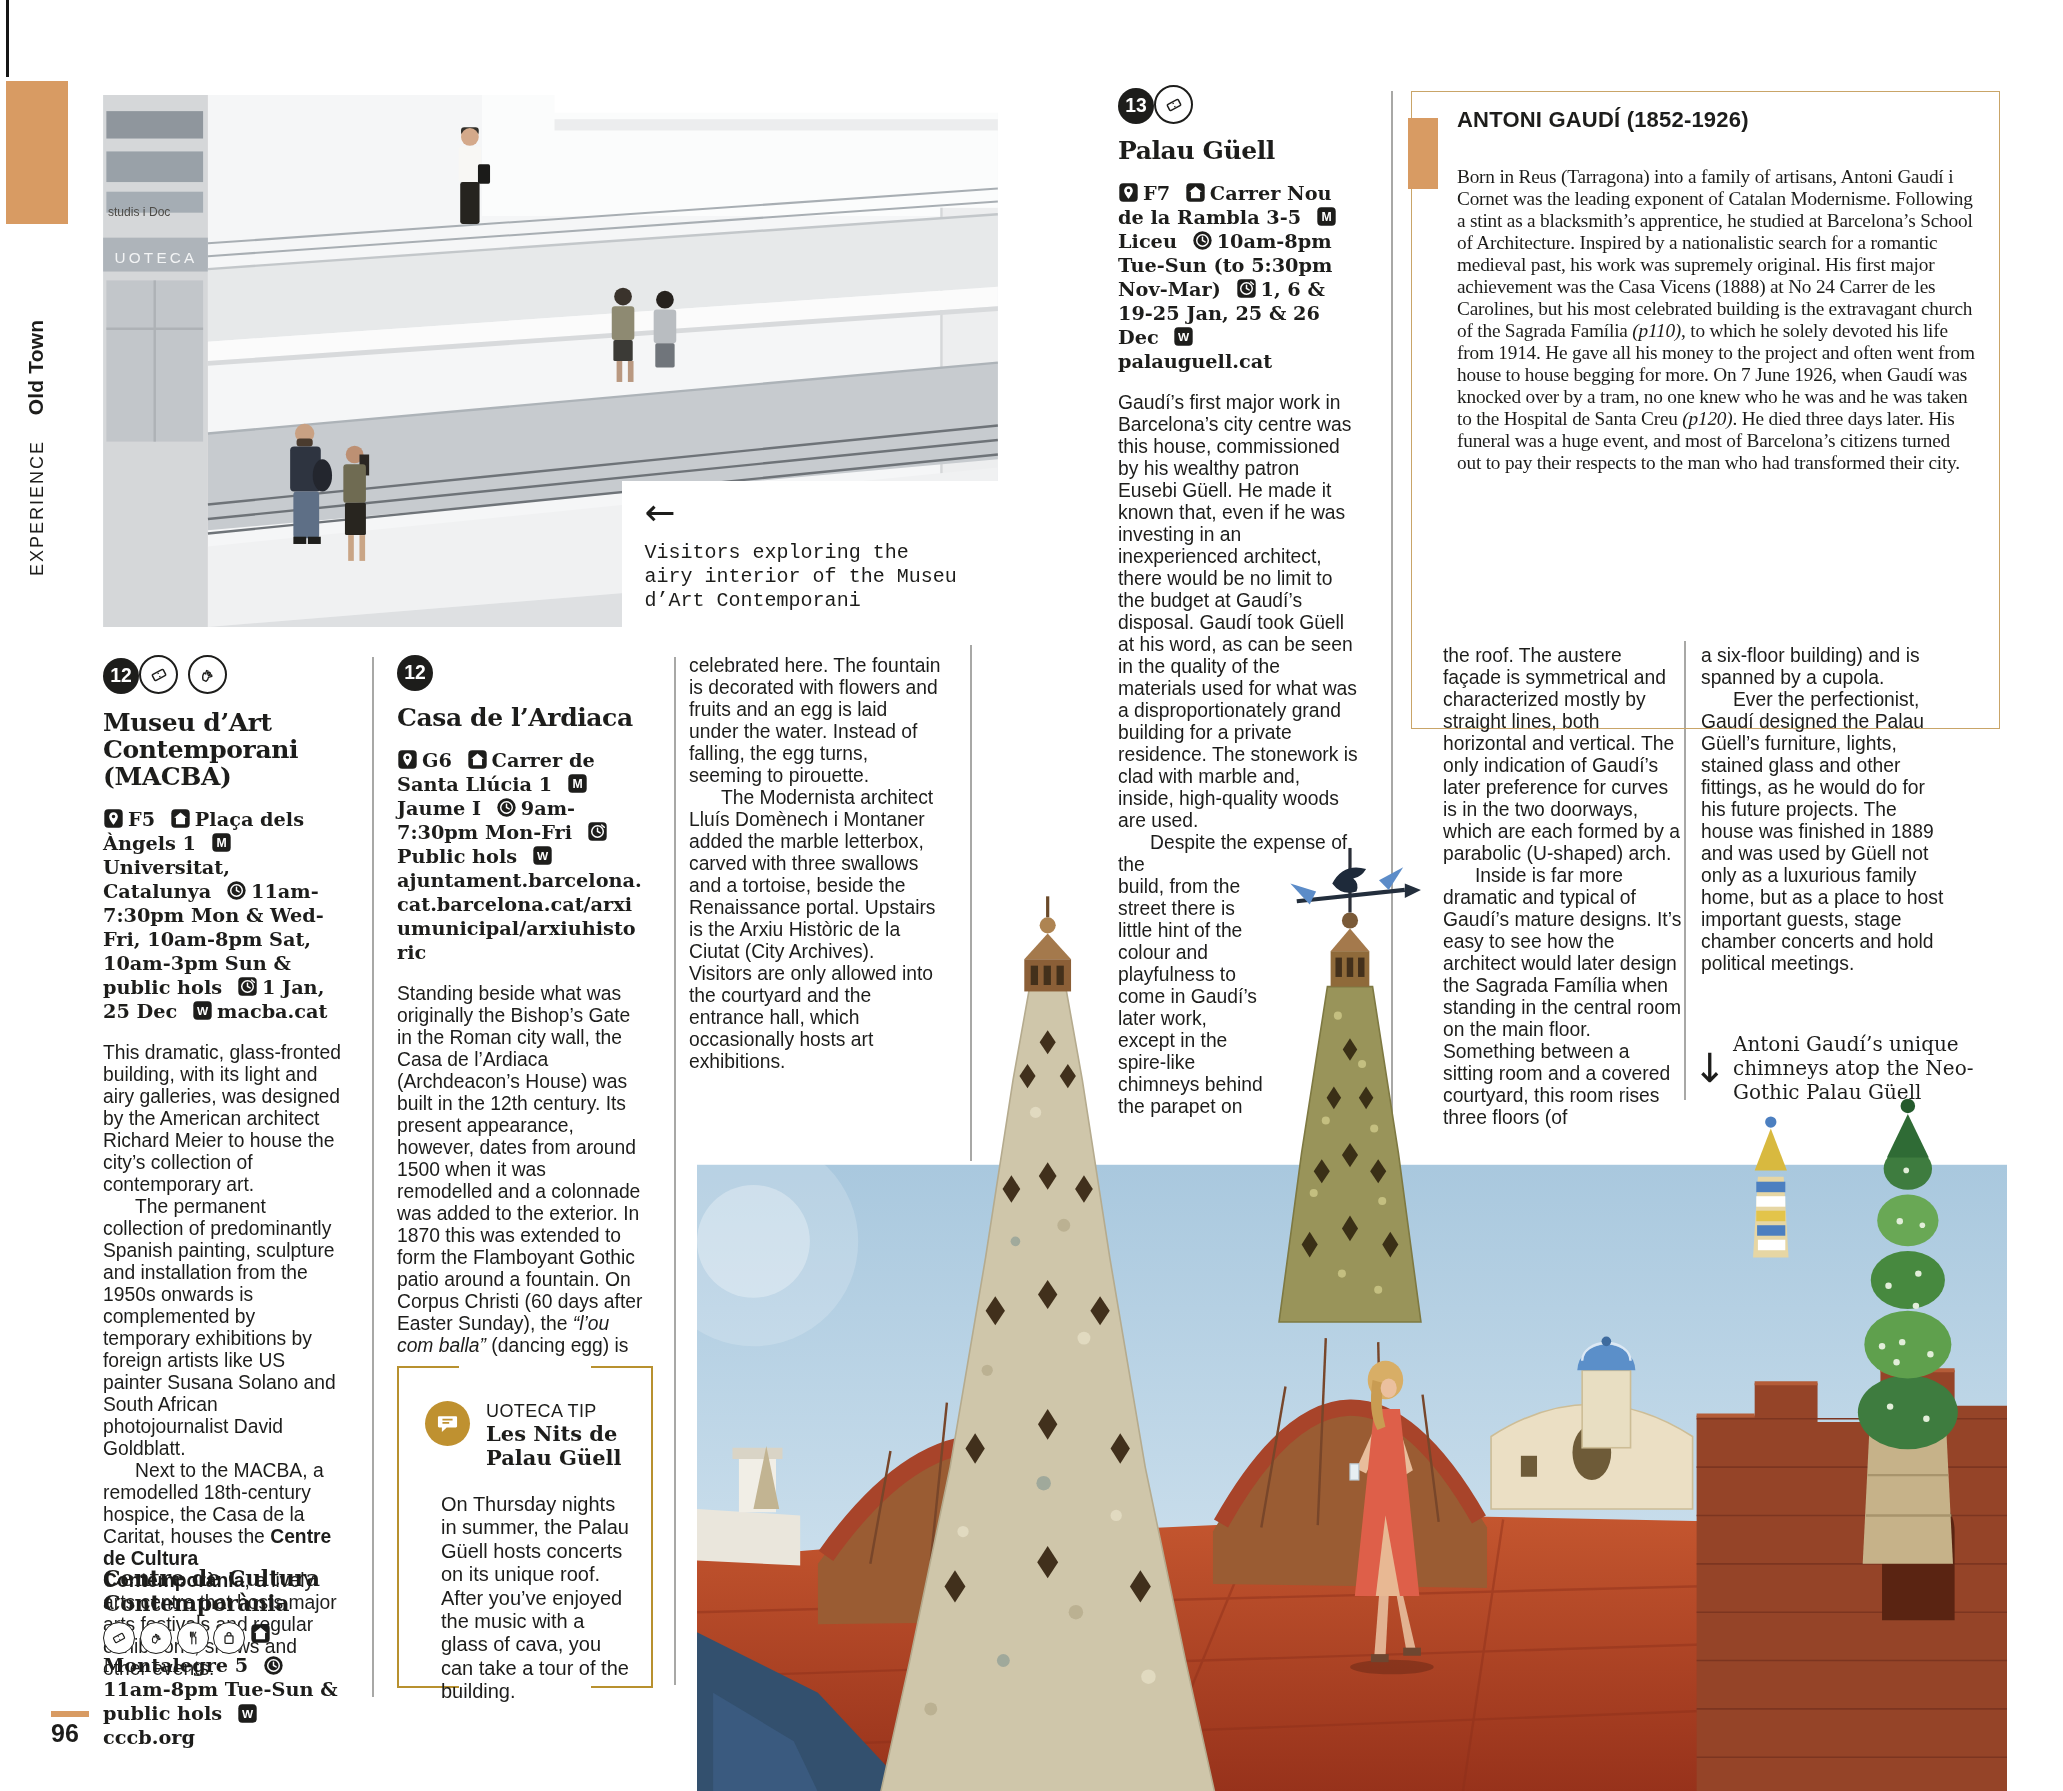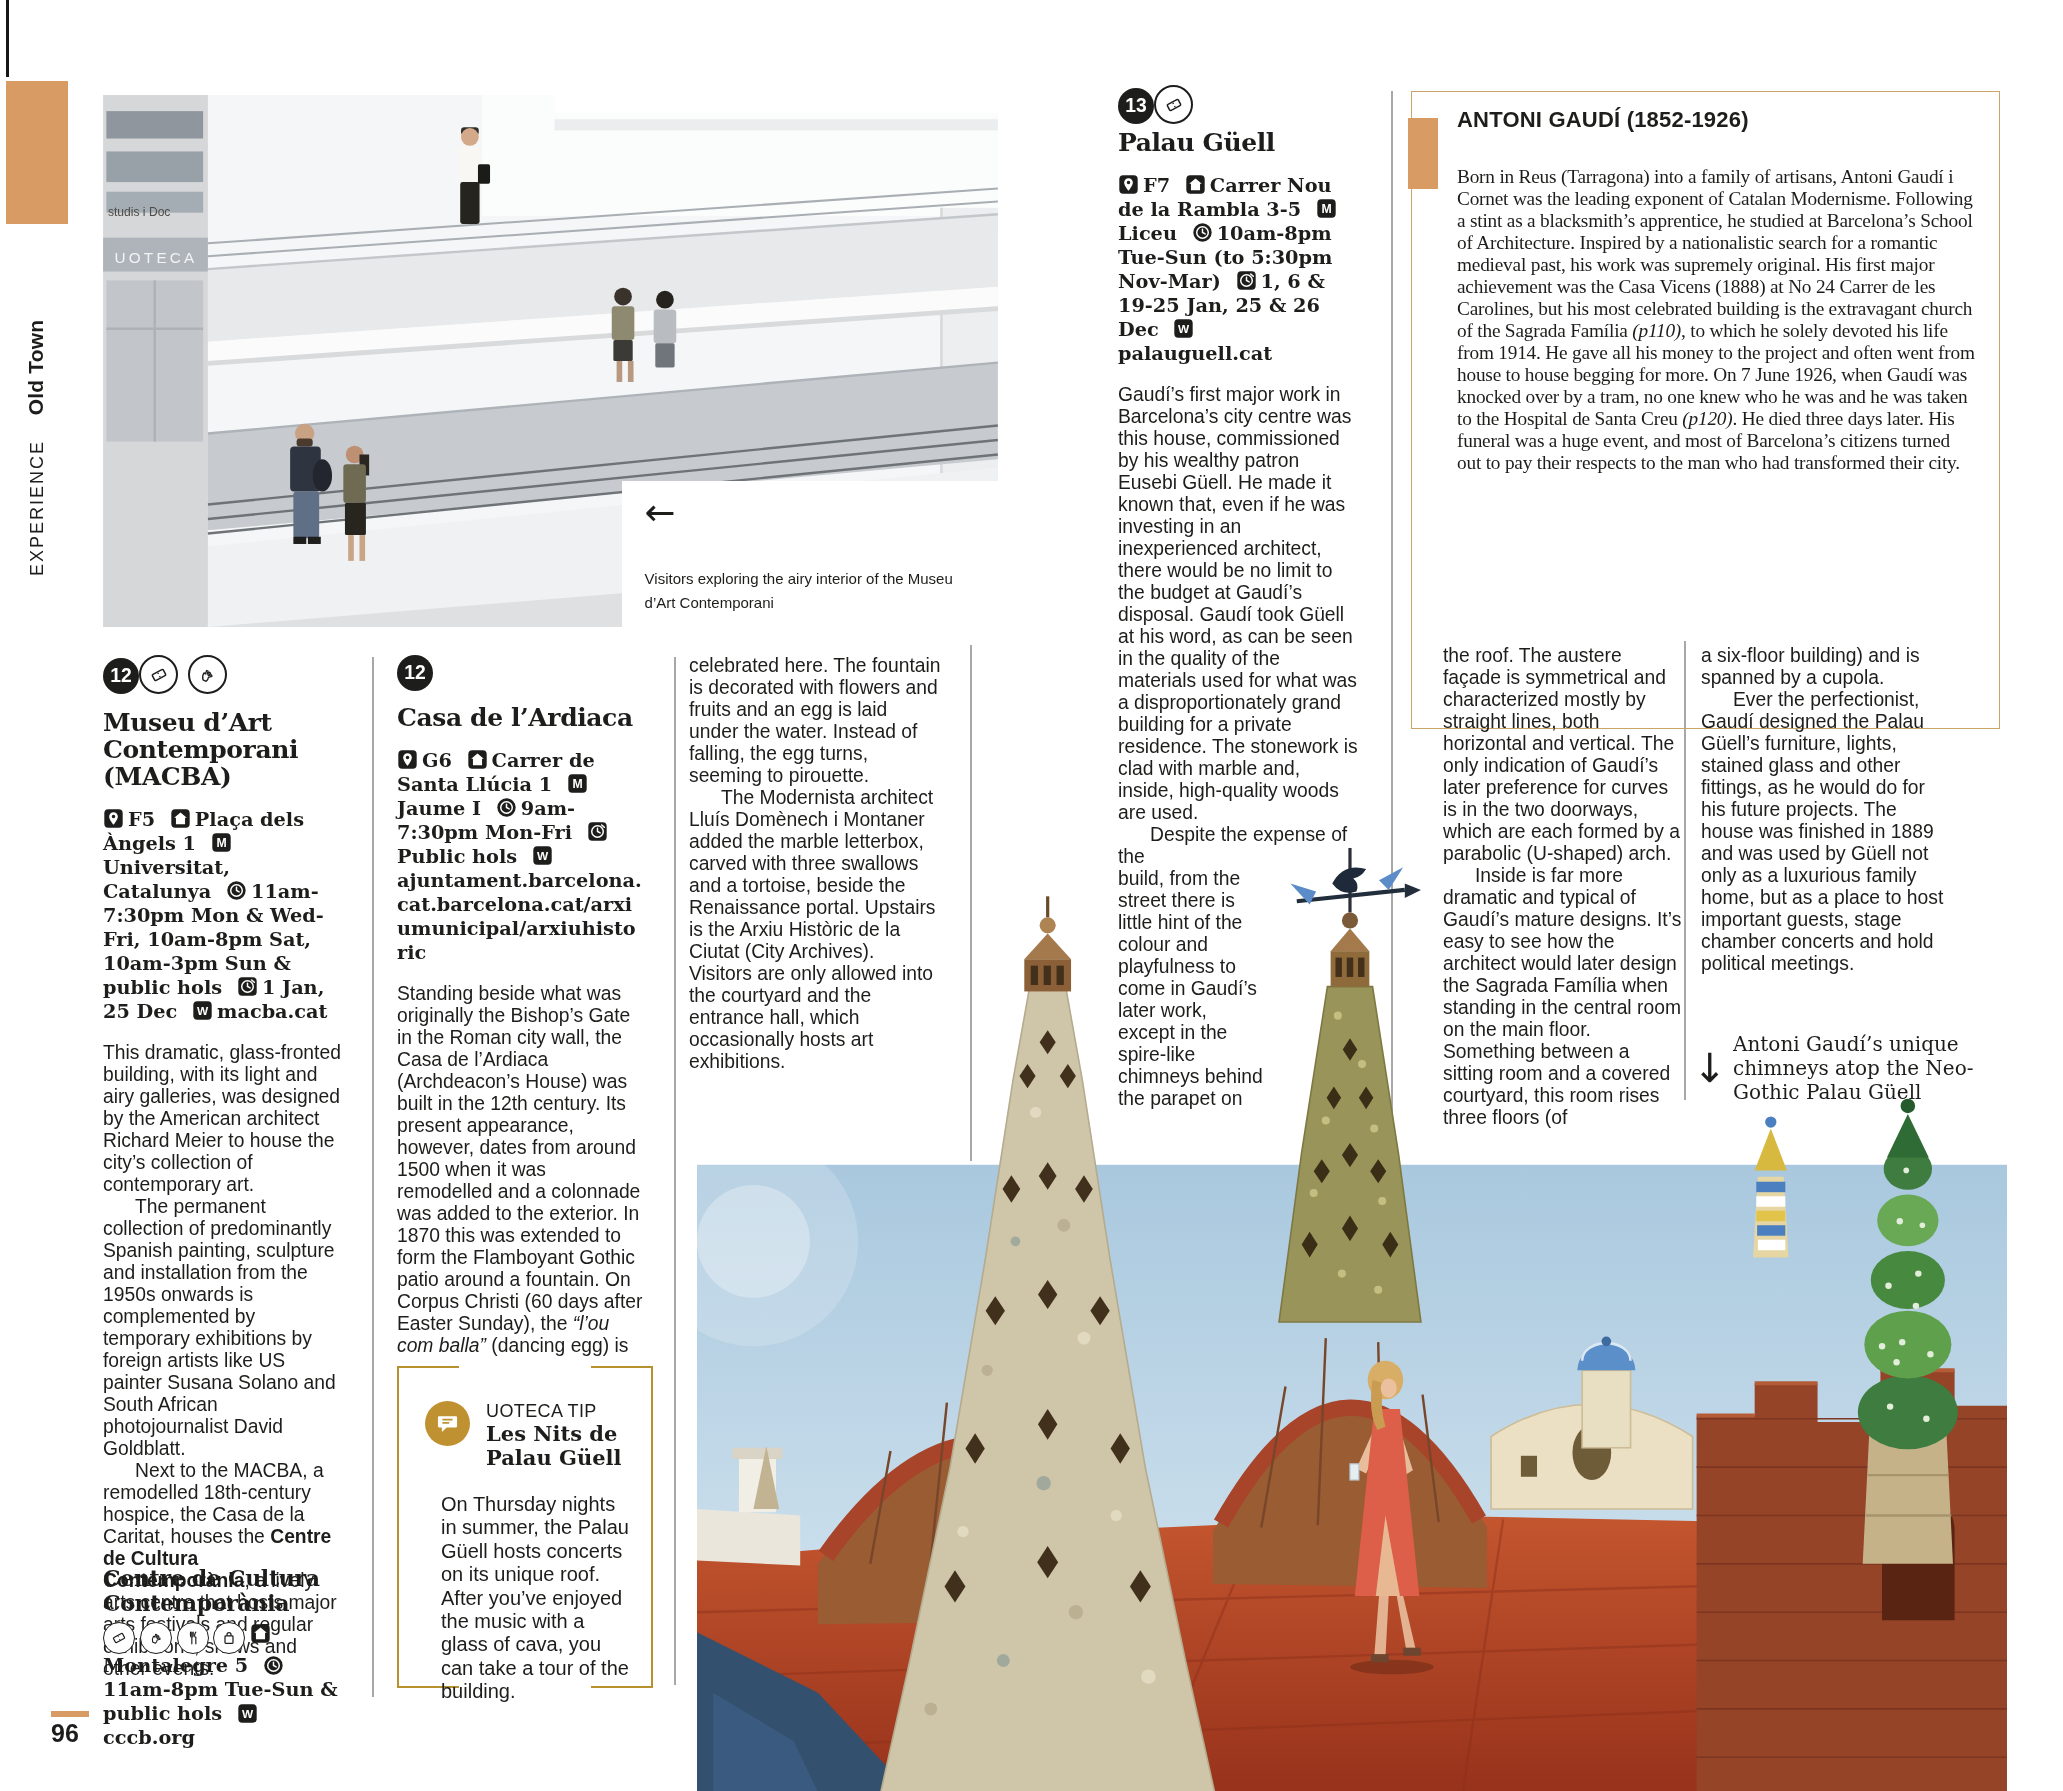--- a/index.html
+++ b/index.html
@@ -41,21 +41,21 @@
   .indent{text-indent:32px;}
   .wrap-narrow{width:147px;}
 
   .sub-title{font-family:"DejaVu Serif",serif;font-weight:bold;font-size:22px;line-height:25px;letter-spacing:-0.3px;}
   .sub-info{margin-top:6.4px;}
 
   
   .photo1{left:103px;top:95px;width:895px;height:532px;}
   .caption-box{left:622px;top:481px;width:376px;height:146px;background:#fff;}
   .caption-arrow{font-size:37px;line-height:37px;font-family:"DejaVu Sans",sans-serif;}
-  .caption{font-family:Liberation Sans, sans-serif;font-size:15px;line-height:24px;margin-top:26px;}
+  .caption{font-family:Liberation Mono, monospace;font-size:20px;line-height:24px;}
 
   
   .tip{left:397px;top:1366px;width:256px;height:322px;border-left:2.4px solid #B8912F;border-right:2.4px solid #B8912F;box-sizing:border-box;}
   .tip .hseg{position:absolute;height:2.4px;width:60px;background:#B8912F;}
   .tip-icon{position:absolute;left:26px;top:35px;width:45px;height:45px;border-radius:50%;background:#BF9130;
             display:flex;align-items:center;justify-content:center;}
   .tip-icon svg{width:27px;height:27px;}
   .tip-label{position:absolute;left:87px;top:35px;font-size:18px;letter-spacing:0.4px;}
   .tip-title{position:absolute;left:87px;top:56px;width:153px;font-family:"DejaVu Serif",serif;font-weight:bold;
              font-size:21px;line-height:24px;}
@@ -322,21 +322,21 @@
           <span class="circ">
             <svg viewBox="0 0 24 24">
               <g transform="rotate(-28 12 12)">
                 <rect x="5.8" y="8.6" width="12.4" height="6.8" rx="1.2" fill="none" stroke="#1d1d1b" stroke-width="1.5"></rect>
                 <path d="M12 9.6v1.2M12 13.2v1.2" stroke="#1d1d1b" stroke-width="1.3"></path>
               </g>
             </svg>
           </span>
         </span>
     </div>
-    <div class="entry-title" style="margin-top:5px;">Palau Güell</div>
+    <div class="entry-title" style="margin-top:13px;">Palau Güell</div>
     <div class="info" style="margin-top:18px;"><span class="seg"><svg class="infoicon" viewBox="0 0 24 24">
             <rect x="1.5" y="1.5" width="21" height="21" rx="4.5" fill="#1d1d1b"></rect>
             <path d="M12 4.8c-2.8 0-5 2.2-5 5 0 3.7 5 9.4 5 9.4s5-5.7 5-9.4c0-2.8-2.2-5-5-5zm0 7a2 2 0 1 1 0-4 2 2 0 0 1 0 4z" fill="#fff"></path>
           </svg>F7</span> <span class="seg"><svg class="infoicon" viewBox="0 0 24 24">
             <rect x="1.5" y="1.5" width="21" height="21" rx="4.5" fill="#1d1d1b"></rect>
             <path d="M12 5.2 4.8 11.2h2v7.4h10.4v-7.4h2z" fill="#fff"></path>
           </svg>Carrer Nou de la Rambla 3-5</span> <span class="seg"><svg class="infoicon" viewBox="0 0 24 24" style="font-size:24px">
             <rect x="1.5" y="1.5" width="21" height="21" rx="4.5" fill="#1d1d1b"></rect>
             <text x="12" y="17.4" text-anchor="middle" font-family="Liberation Sans, sans-serif" font-size="14" font-weight="bold" fill="#fff">M</text>
           </svg>Liceu</span> <span class="seg"><svg class="infoicon" viewBox="0 0 24 24">

